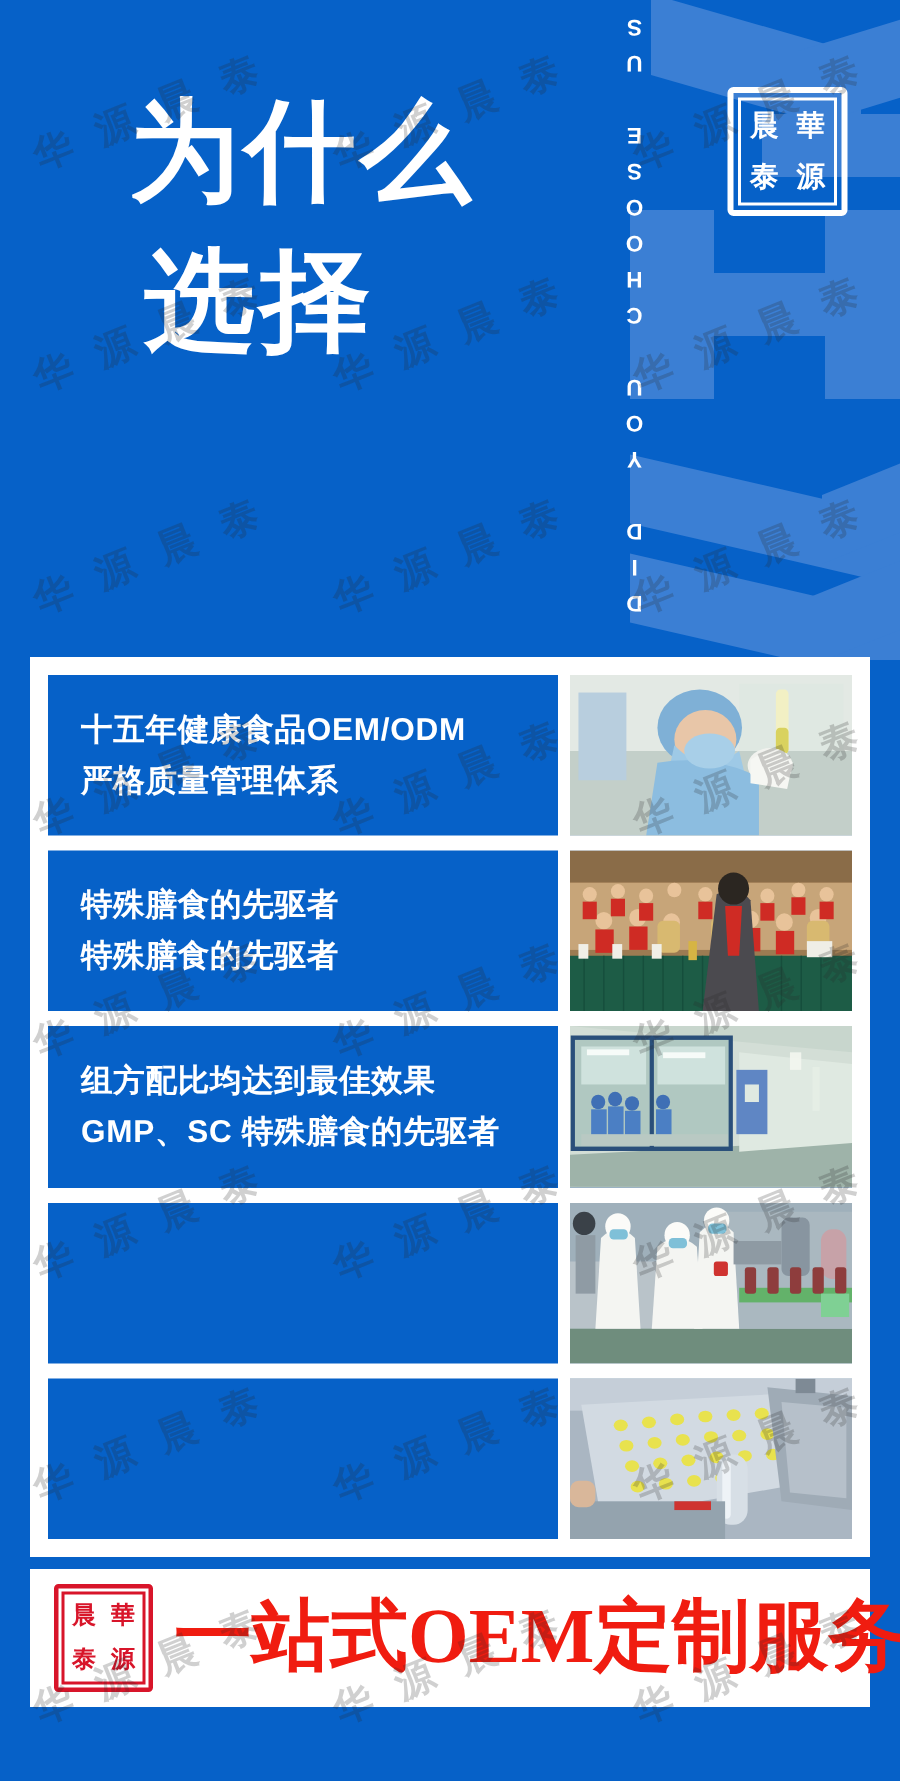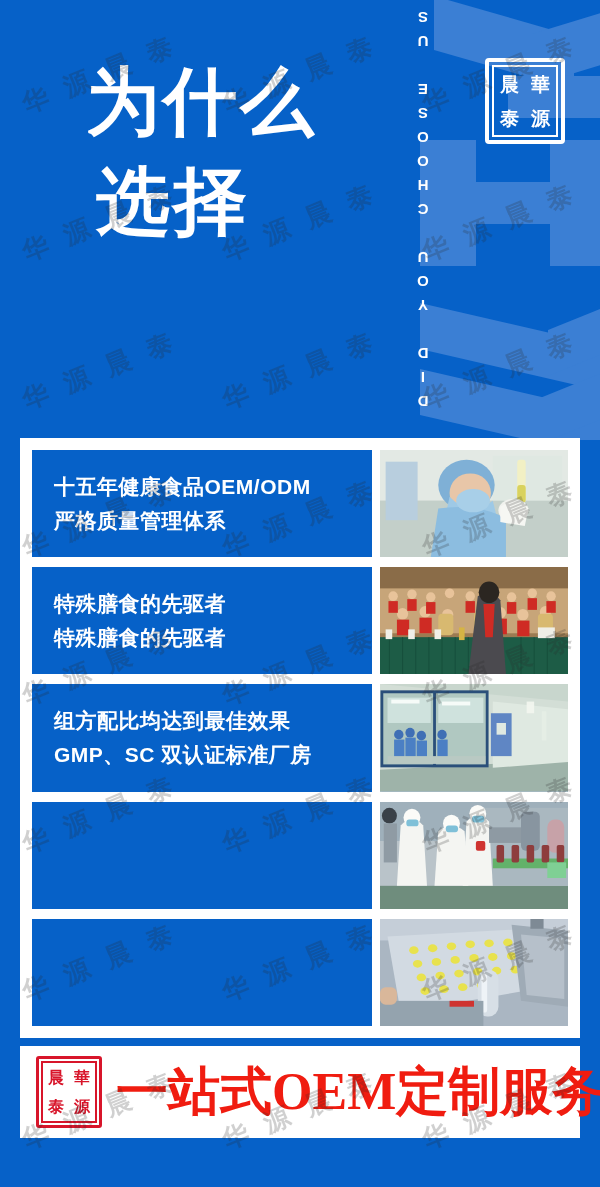--- a/index.html
+++ b/index.html
@@ -333,21 +333,21 @@
           <path d="M104 30 q14 -8 24 4 l6 76 -40 0 z" fill="#4b4a4f"></path>
           <circle cx="116" cy="26" r="11" fill="#2b2621"></circle>
           <path d="M110 38 l12 0 l-2 34 -8 0 z" fill="#cf2b24"></path>
         </svg>
       </div>
     </div>
 
     <div class="feature-row">
       <div class="feature-text">
         <span class="l">组方配比均达到最佳效果</span>
-        <span class="l">GMP、SC 双认证标准厂房</span>
+        <span class="l">GMP、SC 特殊膳食的先驱者</span>
       </div>
       <div class="feature-photo">
         <svg viewBox="0 0 200 110" preserveAspectRatio="none">
           <rect width="200" height="110" fill="#c8d6cd"></rect>
           <path d="M0 0 L200 18 L200 92 L0 110 Z" fill="#d3ded6"></path>
           <path d="M0 88 L200 78 L200 110 L0 110 Z" fill="#9eb3a9"></path>
           <path d="M120 18 L200 26 L200 80 L120 86 Z" fill="#dfe9e1"></path>
           <rect x="2" y="8" width="112" height="76" fill="#a9c4bd" opacity="0.85"></rect>
           <rect x="2" y="8" width="112" height="76" fill="none" stroke="#2a4f7a" stroke-width="3"></rect>
           <line x1="58" y1="8" x2="58" y2="84" stroke="#2a4f7a" stroke-width="3"></line>

